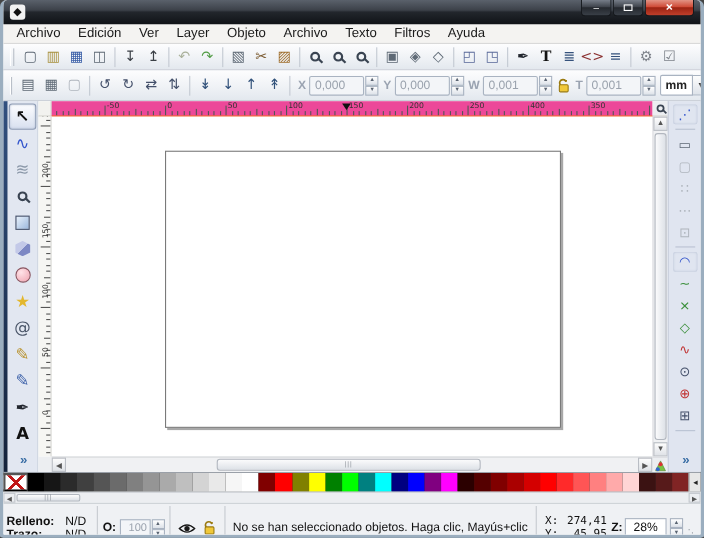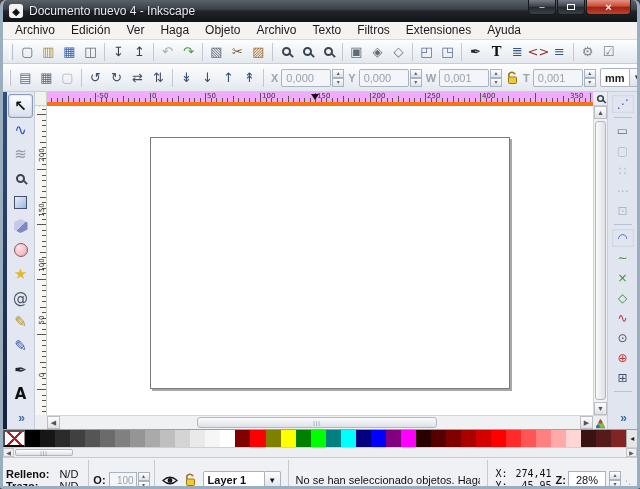--- a/index.html
+++ b/index.html
@@ -46,21 +46,21 @@
   .ttool{width:25px;height:24px;border:1px solid transparent;background:transparent;display:flex;align-items:center;justify-content:center;padding:0;border-radius:3px;}
   .ttool .glyph{font-family:"DejaVu Sans",sans-serif;font-size:15px;line-height:1;}
   .ttool.bold .glyph{font-weight:bold;}
   .active{border:1px solid #8d9bb4;background:linear-gradient(#fdfdff,#d8e0ef);box-shadow:inset 0 0 2px #aab6cc;}
   .shp-rect{width:13px;height:13px;border:1px solid #44506a;background:linear-gradient(135deg,#e8f1fb,#9cb8dd);}
   .shp-cube{width:14px;height:14px;background:linear-gradient(135deg,#c3c9e8 50%,#7d88c4 50%);clip-path:polygon(50% 0,100% 25%,100% 75%,50% 100%,0 75%,0 25%);}
   .shp-circle{width:14px;height:14px;border:1px solid #8a5560;border-radius:50%;background:radial-gradient(circle at 35% 30%,#ffe3e8,#efa3b0);}
   .workarea{flex:1;display:flex;flex-direction:column;background:#fff;}
   .hruler-row{height:14px;display:flex;}
   .corner{width:12px;background:#f2f2ef;border-right:1px solid #cfcfca;border-bottom:1px solid #cfcfca;}
-  .hruler{flex:1;position:relative;background:#f0abfc;border-bottom:4px solid #f97316;overflow:hidden;}
+  .hruler{flex:1;position:relative;background:#ec4899;border-bottom:1px solid #f97316;overflow:hidden;}
   .rcorner{width:14px;background:#eceef1;display:flex;align-items:center;justify-content:center;border-bottom:1px solid #cfcfca;}
   .rcorner .mag{transform:scale(.8);}
   .tick{position:absolute;bottom:0;width:1px;background:#555;}
   .rlabel{position:absolute;top:0;font-size:7px;color:#333;font-family:"DejaVu Sans",sans-serif;}
   .hmarker{position:absolute;top:2px;width:0;height:0;border-left:4px solid transparent;border-right:4px solid transparent;border-top:6px solid #111;}
   .canvas-row{flex:1;display:flex;}
   .vruler{width:12px;position:relative;background:#f6f6f3;border-right:1px solid #cfcfca;overflow:hidden;}
   .vtick{position:absolute;right:0;height:1px;background:#555;}
   .vlabel{position:absolute;left:-1px;font-size:7px;color:#333;transform:rotate(-90deg);transform-origin:center;width:16px;text-align:center;font-family:"DejaVu Sans",sans-serif;}
   .viewport{flex:1;position:relative;background:#ffffff;overflow:hidden;}
@@ -110,44 +110,42 @@
 </style>
 </head>
 <body>
 
 <div class="win">
 
   <div class="titlebar">
     <span class="appicon">
         <span>◆</span>
       </span>
-    <span class="title-text">Documento nuevo 4 - Inkscape</span>
     <span class="winbtns">
       <button class="wbtn min">
           <span>–</span>
         </button>
       <button class="wbtn max">
           <span class="boxg"></span>
         </button>
       <button class="wbtn close">
           <span>×</span>
         </button>
     </span>
   </div>
 
   <div class="menubar" id="menubar">
       <span class="menu-item">Archivo</span>
       <span class="menu-item">Edición</span>
       <span class="menu-item">Ver</span>
-      <span class="menu-item">Haga</span>
+      <span class="menu-item">Layer</span>
       <span class="menu-item">Objeto</span>
       <span class="menu-item">Archivo</span>
       <span class="menu-item">Texto</span>
       <span class="menu-item">Filtros</span>
-      <span class="menu-item">Extensiones</span>
       <span class="menu-item">Ayuda</span>
     </div>
 
   <div class="toolbar tb1">
     <span class="gripper"></span>
     <span id="cmdbar" style="display:flex;align-items:center;">
         <button class="tbtn">
           <span class="glyph" style="color: rgb(95, 106, 118);">▢</span>
         </button>
         <button class="tbtn">
@@ -470,21 +468,21 @@
             <span class="tick" style="left: 537.5px; height: 4px;"></span>
             <span class="tick" style="left: 543px; height: 9px;"></span>
             <span class="rlabel" style="left: 50px;">-50</span>
             <span class="rlabel" style="left: 105px;">0</span>
             <span class="rlabel" style="left: 160px;">50</span>
             <span class="rlabel" style="left: 215px;">100</span>
             <span class="rlabel" style="left: 270px;">150</span>
             <span class="rlabel" style="left: 325px;">200</span>
             <span class="rlabel" style="left: 380px;">250</span>
             <span class="rlabel" style="left: 435px;">400</span>
-            <span class="rlabel" style="left: 490px; margin-left: 33px;">350</span>
+            <span class="rlabel" style="left: 490px;">350</span>
             <span class="hmarker" style="left: 264px;"></span>
           </div>
         <div class="rcorner">
             <span class="mag"></span>
           </div>
       </div>
       <div class="canvas-row">
         <div class="vruler" id="vruler">
             <span class="vtick" style="top: 305px; width: 4px;"></span>
             <span class="vtick" style="top: 299.5px; width: 4px;"></span>
@@ -701,24 +699,20 @@
           <path d="M1 5.5 Q8 -1 15 5.5 Q8 12 1 5.5 Z" fill="none" stroke="#1a1a1a" stroke-width="1.3"></path>
           <circle cx="8" cy="5.5" r="2.4" fill="#1a1a1a"></circle>
         </svg>
       </span>
     <span class="mini-ic" id="lockicon2">
         <svg width="13" height="14" viewBox="0 0 13 14">
           <path d="M3 6 V4.5 A3 3 0 0 1 9 4.2 L9.6 2.6" fill="none" stroke="#9a7a10" stroke-width="1.6" transform="rotate(-18 6 5)"></path>
           <rect x="2.5" y="6" width="8" height="6.5" rx="1" fill="#f0c83a" stroke="#9a7a10"></rect>
         </svg>
       </span>
-    <span class="layercombo">
-      <span class="layerval">Layer 1</span>
-      <span class="layerarrow">▼</span>
-    </span>
     <span class="sep-v"></span>
     <span class="statmsg">No se han seleccionado objetos. Haga clic, Mayús+clic o arrastr</span>
     <span class="sep-v"></span>
     <div class="xy-block">
       <span>X:</span>
       <span class="v">274,41</span>
       <span>Y:</span>
       <span class="v">45,95</span>
     </div>
     <span class="zspin">

